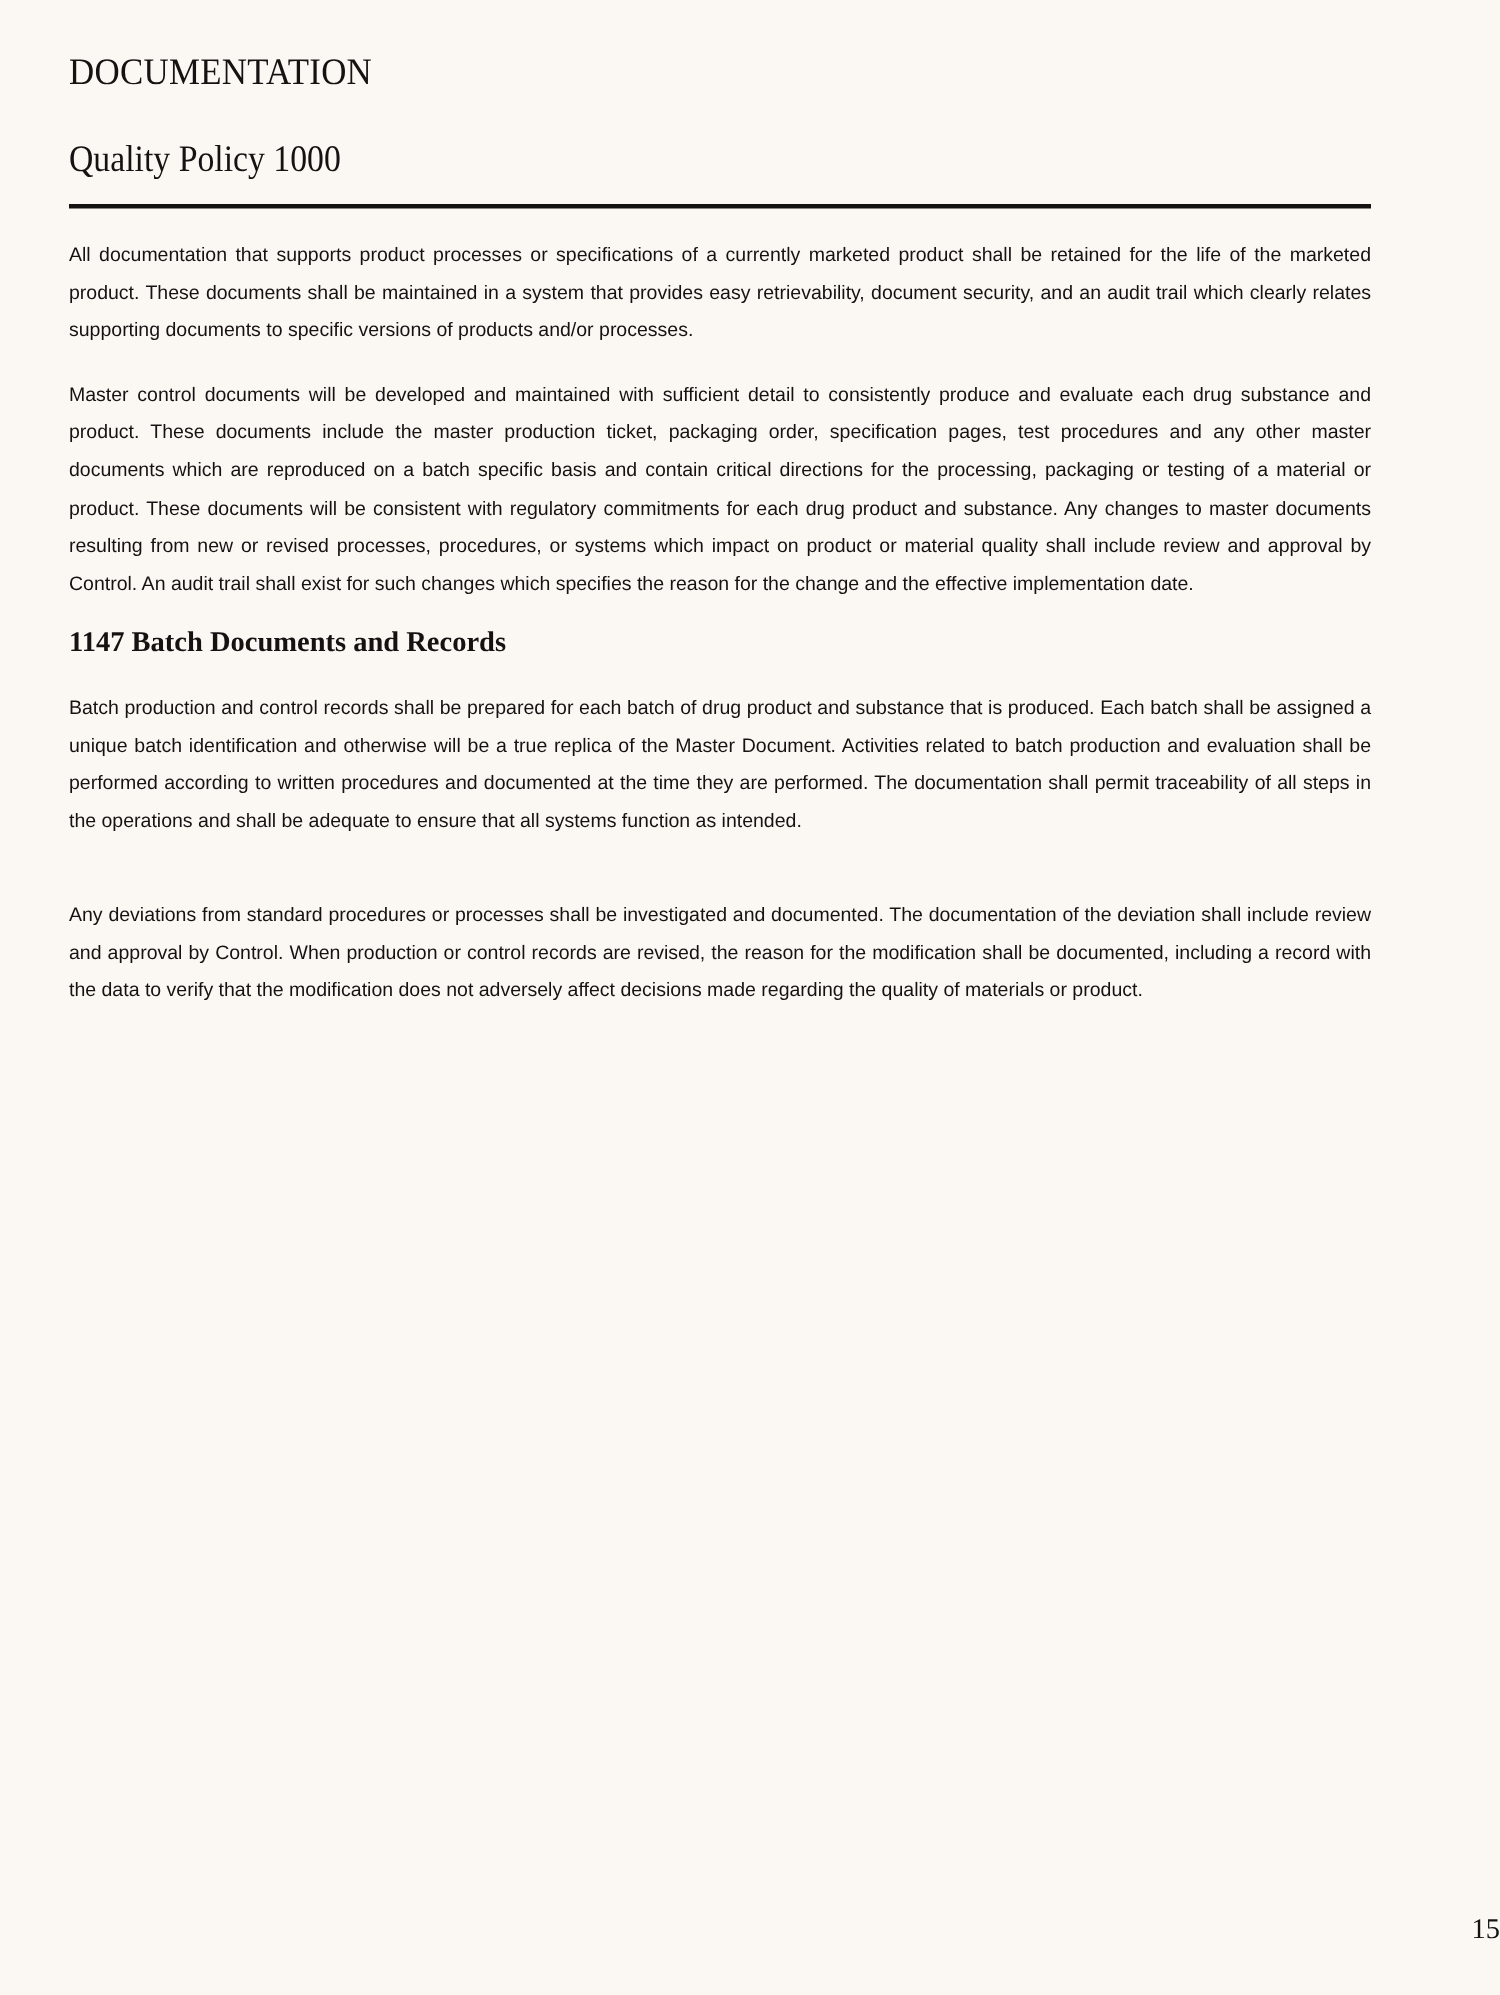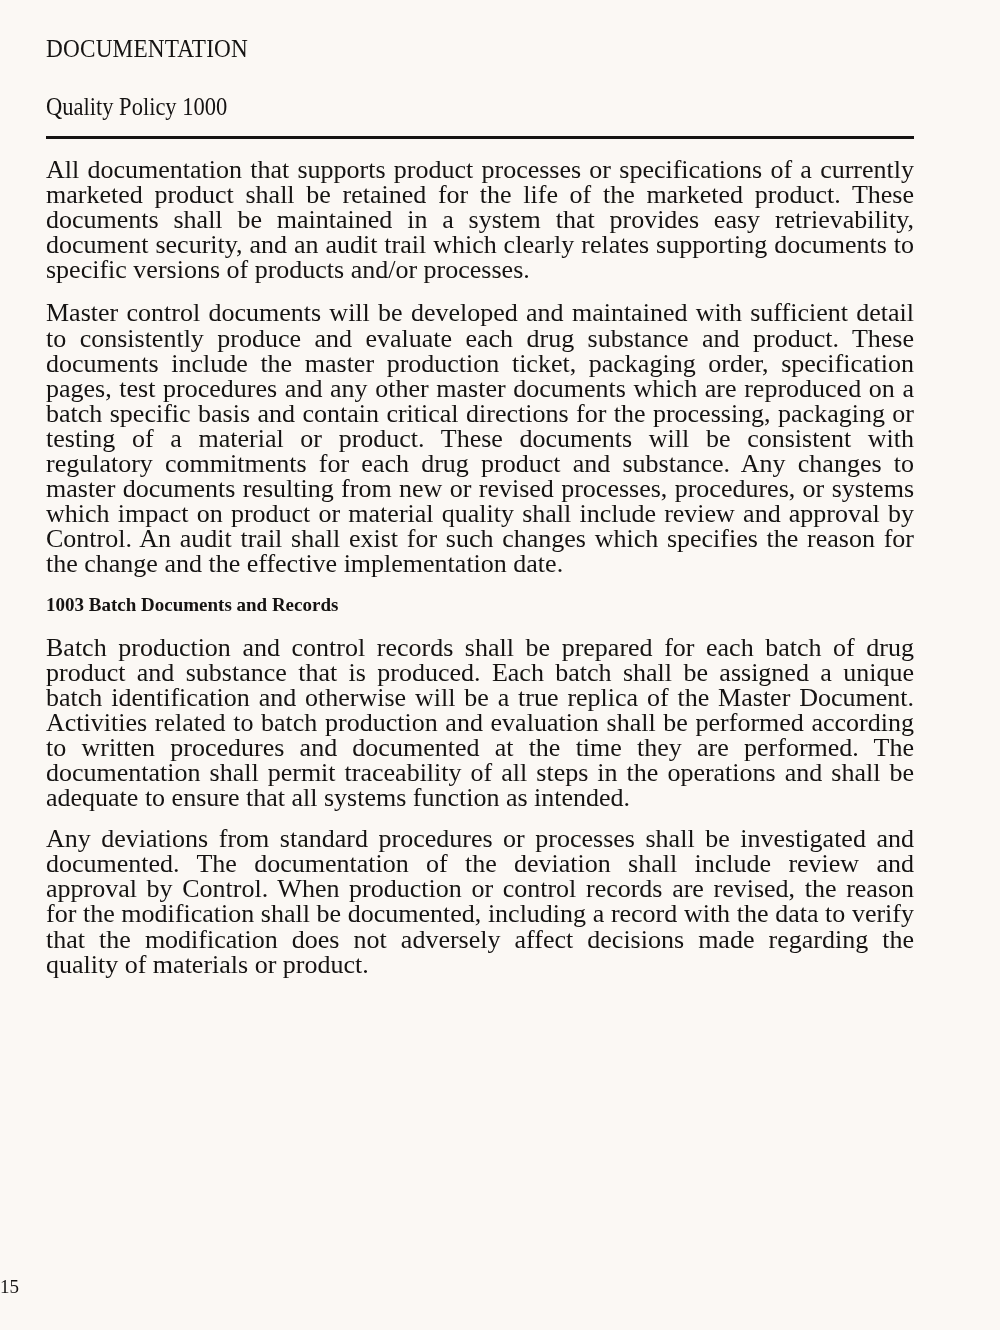--- a/index.html
+++ b/index.html
@@ -48,39 +48,39 @@
       border: none;
     }
     .subhead {
       font-family: "Liberation Serif", serif;
       font-weight: bold;
       font-size: 19px;
       margin: 0;
       line-height: 24px;
     }
     .para {
-      font-family: Liberation Serif, serif;
-      font-size: 26px;
+      font-family: Liberation Sans, sans-serif;
+      font-size: 13px;
       line-height: 25.1px;
       text-align: justify;
       margin: 0;
     }
     #h1001 { margin-top: 22px; }
     #p1001 { margin-top: 18px; }
     #h1002 { margin-top: 16px; }
     #p1002 { margin-top: 18px; }
     #h1003 { margin-top: 16px; }
     #p1003a { margin-top: 18px; }
-    #p1003b { margin-top: 16px; }
+    #p1003b { margin-top: 38px; }
     .page-number {
       position: absolute;
       left: 0;
       width: 1000px;
       top: 1276px;
-      text-align: left;
+      text-align: right;
       font-family: "Liberation Serif", serif;
       font-size: 19px;
     }
   </style>
 </head>
 <body>
 
 <div class="page">
   <h1 class="section-title">DOCUMENTATION</h1>
   <h2 class="policy-title">Quality Policy 1000</h2>
@@ -88,19 +88,19 @@
 
   <div>
     <p id="p1001" class="para">All documentation that supports product processes or specifications of a currently marketed product shall be retained for the life of the marketed product.  These documents shall be maintained in a system that provides easy retrievability, document security, and an audit trail which clearly relates supporting documents to specific versions of products and/or processes.</p>
   </div>
 
   <div>
     <p id="p1002" class="para">Master control documents will be developed and maintained with sufficient detail to consistently produce and evaluate each drug substance and product.  These documents include the master production ticket, packaging order, specification pages, test procedures and any other master documents which are reproduced on a batch specific basis and contain critical directions for the processing, packaging or testing of a material or product. These documents will be consistent with regulatory commitments for each drug product and substance.  Any changes to master documents resulting from new or revised processes, procedures, or systems  which impact on product or material quality shall include review and approval by Control.  An audit trail shall exist for such changes which specifies the reason for the change and the effective implementation date.</p>
   </div>
 
   <div>
-    <h3 id="h1003" class="subhead">1003 Batch Documents and Records</h3>
+    <h3 id="h1003" class="subhead">1147 Batch Documents and Records</h3>
     <p id="p1003a" class="para">Batch production and control records shall be prepared for each batch of drug product and substance that is produced.  Each batch shall be assigned a unique batch identification and otherwise will be a true replica of the Master Document. Activities related to batch production and evaluation shall be performed according to written procedures and documented at the time they are performed.  The documentation shall permit traceability of all steps in the operations and shall be adequate to ensure that all systems function as intended.</p>
     <p id="p1003b" class="para">Any deviations from standard procedures or processes shall be investigated and documented. The documentation of the deviation shall include review and approval by Control.  When production or control records are revised, the reason for the modification shall be documented, including a record with the data to verify that the modification does not adversely affect decisions made regarding the quality of materials or product.</p>
   </div>
 </div>
 
 <div class="page-number">15</div>
 
 </body></html>

